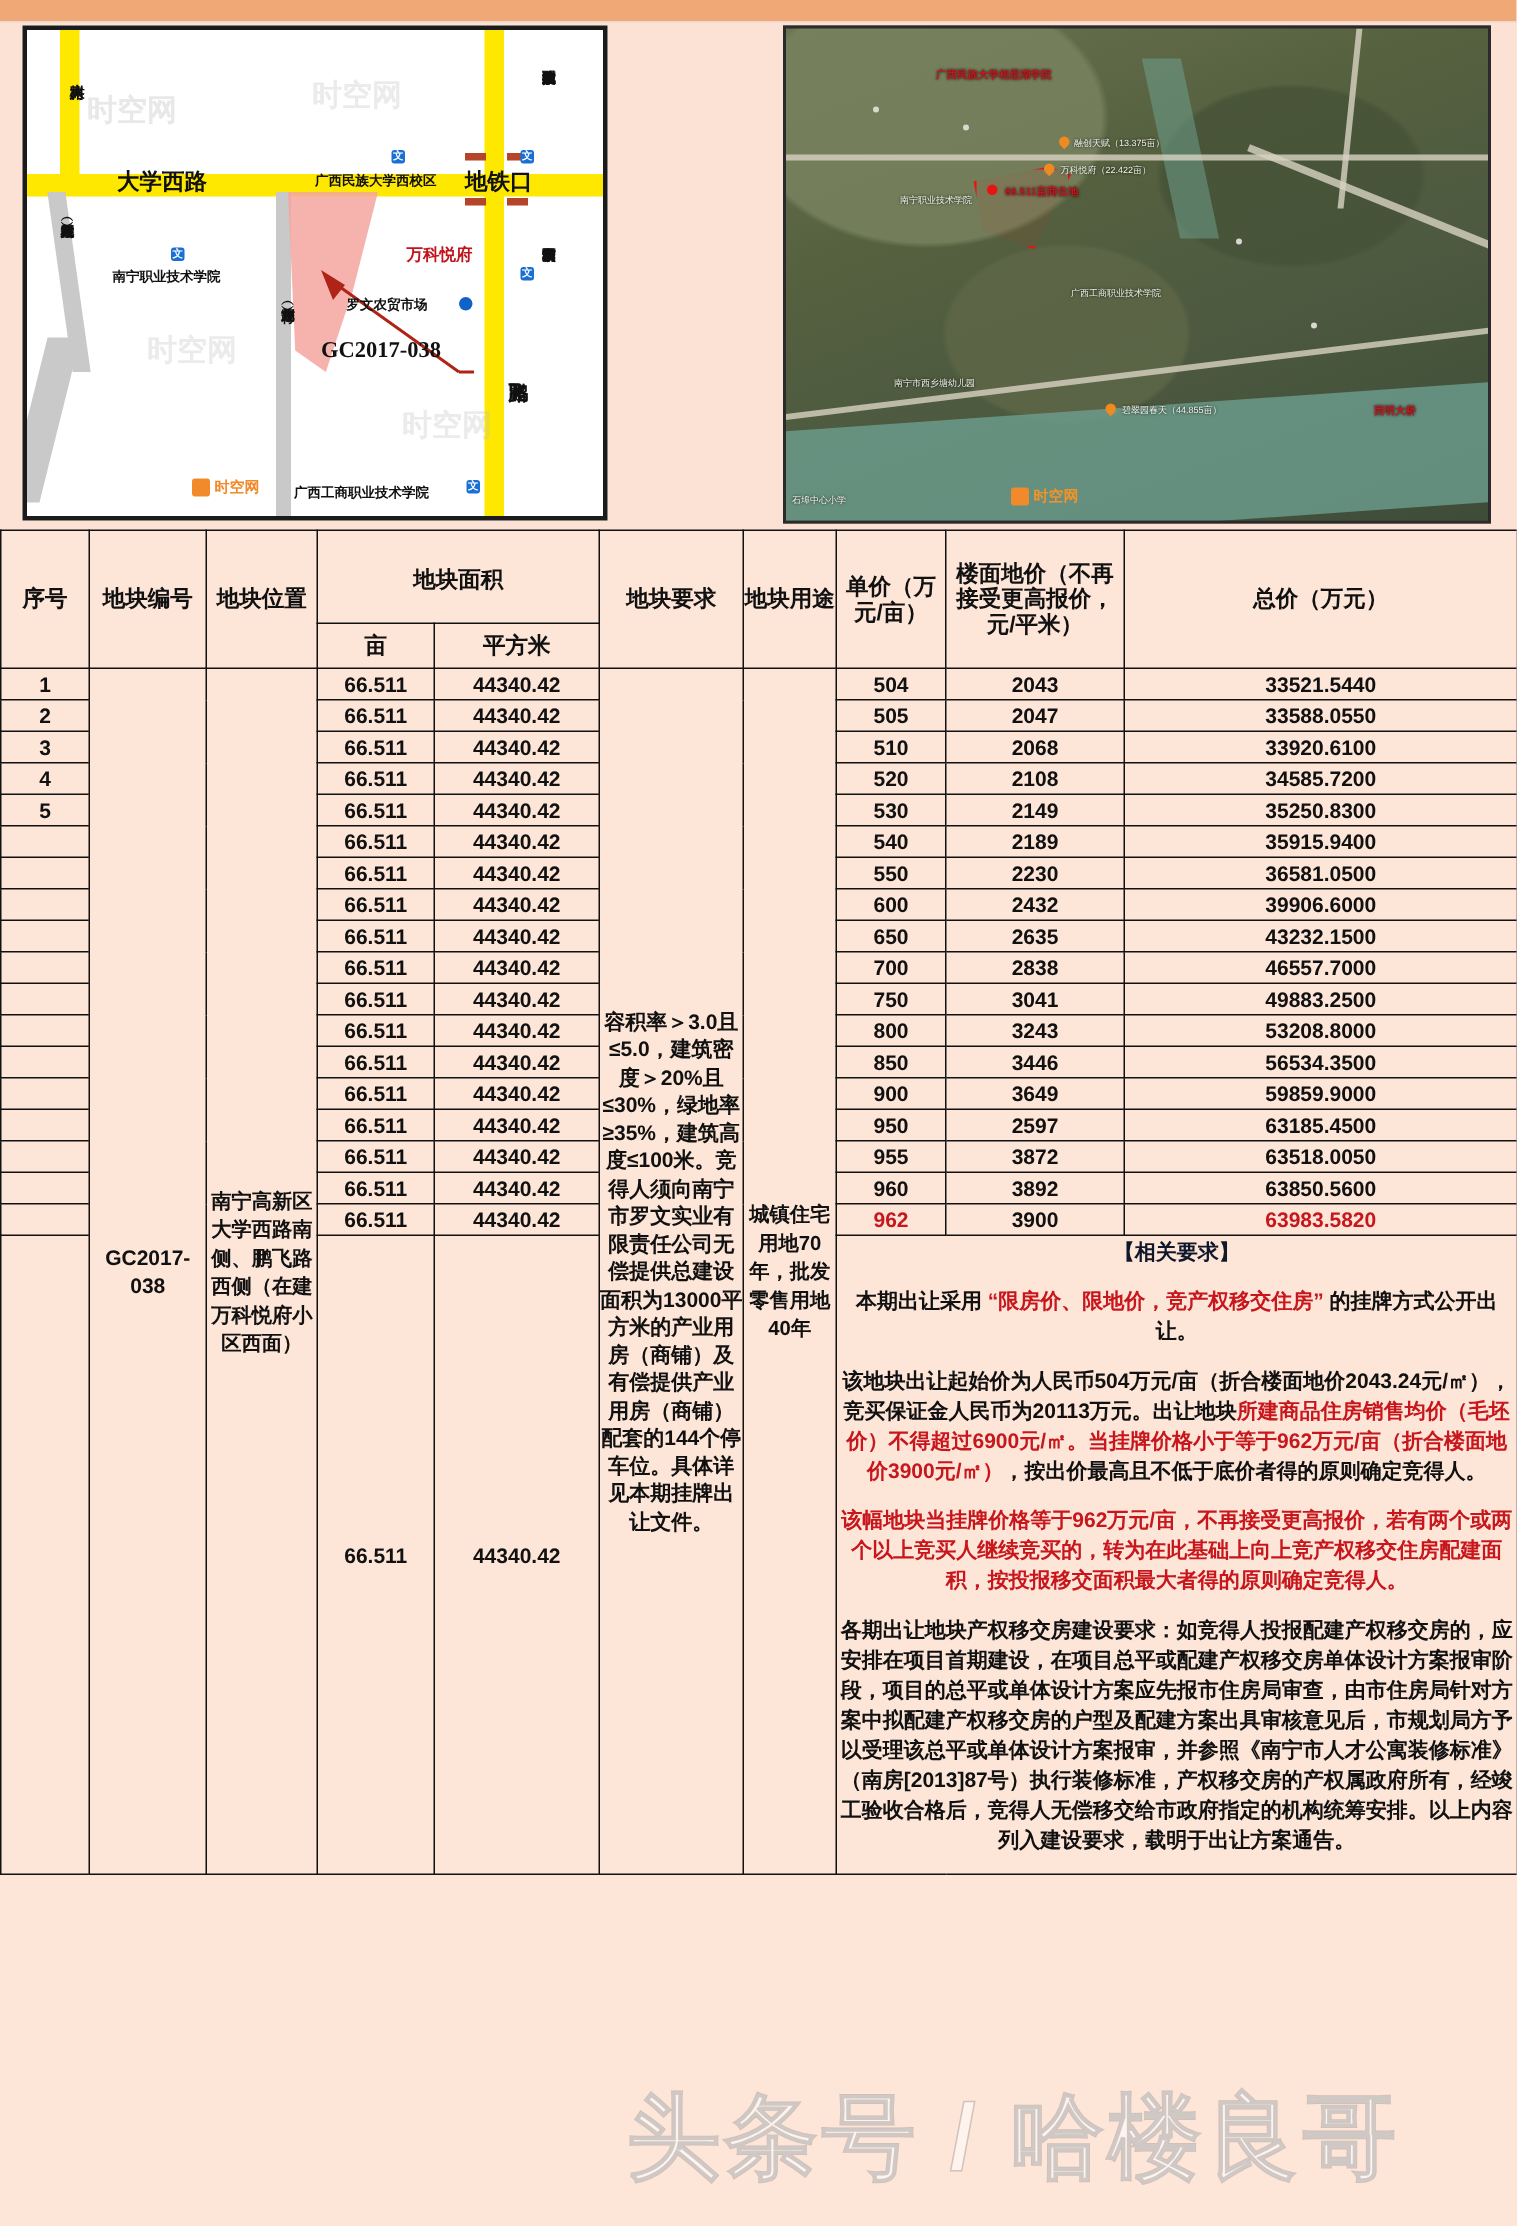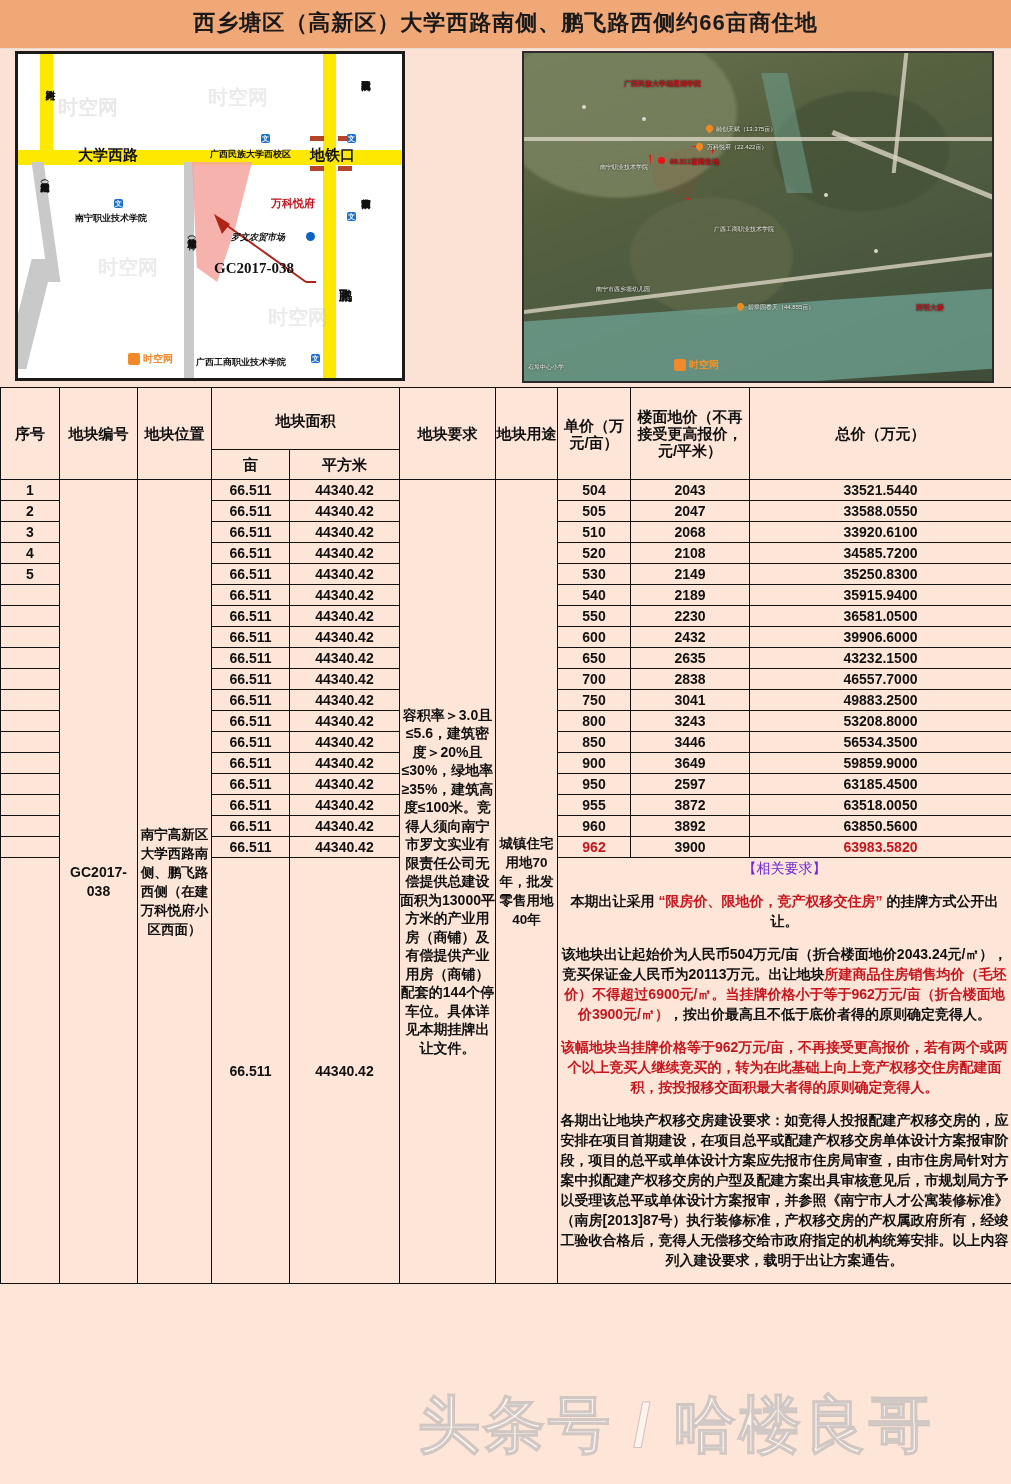--- a/index.html
+++ b/index.html
@@ -93,34 +93,33 @@
   #data-table td { font-size:14px; }
   .hdr-small { font-size:13px; line-height:15px; }
   .hdr-tight { font-size:12.5px; line-height:14px; }
   .rowcell { height:21px; }
   .red { color:#c8161d !important; }
   .vtext { font-size:13.5px; line-height:17px; padding:2px 2px; }
   .req-cell { font-size:13.5px; line-height:18.5px; padding:2px 1px; }
   .note-cell { text-align:left; vertical-align:top; padding:8px 8px 6px 8px; font-size:12.3px; line-height:20px; font-weight:normal; }
   .note-cell p { margin:0 0 13px 0; }
   .note-cell .hl { color:#c8161d; font-weight:bold; }
-  .note-cell .tag { color:#6d28d9; font-weight:normal; }
+  .note-cell .tag { color:#0f172a; font-weight:bold; }
   .note-cell .allred { color:#c8161d; font-weight:bold; }
 
   
   .wm { position:absolute; pointer-events:none; font-weight:bold; color:rgba(255,255,255,.55);
         -webkit-text-stroke:1px rgba(120,120,120,.35); }
   #wm-bottom { left:418px; top:1383px; font-size:62px; letter-spacing:3px; white-space:nowrap; z-index:5; }
   .tile-wm { position:absolute; font-size:20px; color:rgba(255,255,255,.45); font-weight:bold; transform:rotate(0deg); }
 </style>
 </head>
 <body>
 
 <div id="header">
-  <div class="line l2">西乡塘区（高新区）大学西路南侧、鹏飞路西侧约66亩商住地</div>
 </div>
 
 <div id="maps">
 
   <div id="map-left" class="map-frame">
 
     <div class="road-h" style="left:0;top:96px;width:390px;height:15px;"></div>
     <div class="road-v" style="left:22px;top:0;width:13px;height:100px;"></div>
     <div class="road-v" style="left:305px;top:0;width:13px;height:330px;"></div>
     <div class="road-dash" style="left:22px;top:108px;width:12px;height:120px;transform:skewX(8deg);"></div>
@@ -155,21 +154,21 @@
     <div class="mlabel" style="left:192px;top:95px;font-size:9px;top:94px;">广西民族大学西校区</div>
     <div class="poi" style="left:329px;top:80px;">文</div>
     <div class="mlabel vert" style="left:341px;top:20px;font-size:9px;">广西农业职业技术学院</div>
     <div class="poi" style="left:96px;top:145px;">文</div>
     <div class="mlabel" style="left:57px;top:158px;font-size:9px;">南宁职业技术学院</div>
     <div class="poi" style="left:329px;top:158px;">文</div>
     <div class="mlabel vert" style="left:341px;top:138px;font-size:9px;">广西南宁高级工学校</div>
     <div class="poi" style="left:293px;top:300px;">文</div>
     <div class="mlabel" style="left:178px;top:302px;font-size:9px;">广西工商职业技术学院</div>
     <div class="dotblue" style="left:288px;top:178px;"></div>
-    <div class="mlabel" style="left:213px;top:177px;font-size:9px;font-style:italic;">罗文农贸市场</div>
+    <div class="mlabel" style="left:213px;top:177px;font-size:9px;">罗文农贸市场</div>
 
     <div class="tile-wm" style="left:40px;top:40px;color:rgba(190,190,190,.35);">时空网</div>
     <div class="tile-wm" style="left:190px;top:30px;color:rgba(190,190,190,.3);">时空网</div>
     <div class="tile-wm" style="left:80px;top:200px;color:rgba(190,190,190,.3);">时空网</div>
     <div class="tile-wm" style="left:250px;top:250px;color:rgba(190,190,190,.3);">时空网</div>
     <div class="wm-logo" style="left:110px;top:298px;">
       <span class="sq"></span>
       <span>时空网</span>
     </div>
   </div>
@@ -239,21 +238,21 @@
       <th>平方米</th>
     </tr>
   </thead>
   <tbody id="tbody">
       <tr style="height: 21px;">
         <td class="rowcell ">1</td>
         <td class="rowcell " rowspan="19" style="font-size:14px;line-height:19px;padding:0 4px;">GC2017-038</td>
         <td class="rowcell vtext" rowspan="19" style="font-size:13.5px;line-height:19px;">南宁高新区大学西路南侧、鹏飞路西侧（在建万科悦府小区西面）</td>
         <td class="rowcell ">66.511</td>
         <td class="rowcell ">44340.42</td>
-        <td class="rowcell req-cell" rowspan="19">容积率＞3.0且≤5.6，建筑密度＞20%且≤30%，绿地率≥35%，建筑高度≤100米。竞得人须向南宁市罗文实业有限责任公司无偿提供总建设面积为13000平方米的产业用房（商铺）及有偿提供产业用房（商铺）配套的144个停车位。具体详见本期挂牌出让文件。</td>
+        <td class="rowcell req-cell" rowspan="19">容积率＞3.0且≤5.0，建筑密度＞20%且≤30%，绿地率≥35%，建筑高度≤100米。竞得人须向南宁市罗文实业有限责任公司无偿提供总建设面积为13000平方米的产业用房（商铺）及有偿提供产业用房（商铺）配套的144个停车位。具体详见本期挂牌出让文件。</td>
         <td class="rowcell vtext" rowspan="19" style="font-size:13.5px;line-height:19px;">城镇住宅用地70年，批发零售用地40年</td>
         <td class="rowcell ">504</td>
         <td class="rowcell ">2043</td>
         <td class="rowcell ">33521.5440</td>
       </tr>
       <tr style="height: 21px;">
         <td class="rowcell ">2</td>
         <td class="rowcell ">66.511</td>
         <td class="rowcell ">44340.42</td>
         <td class="rowcell ">505</td>

